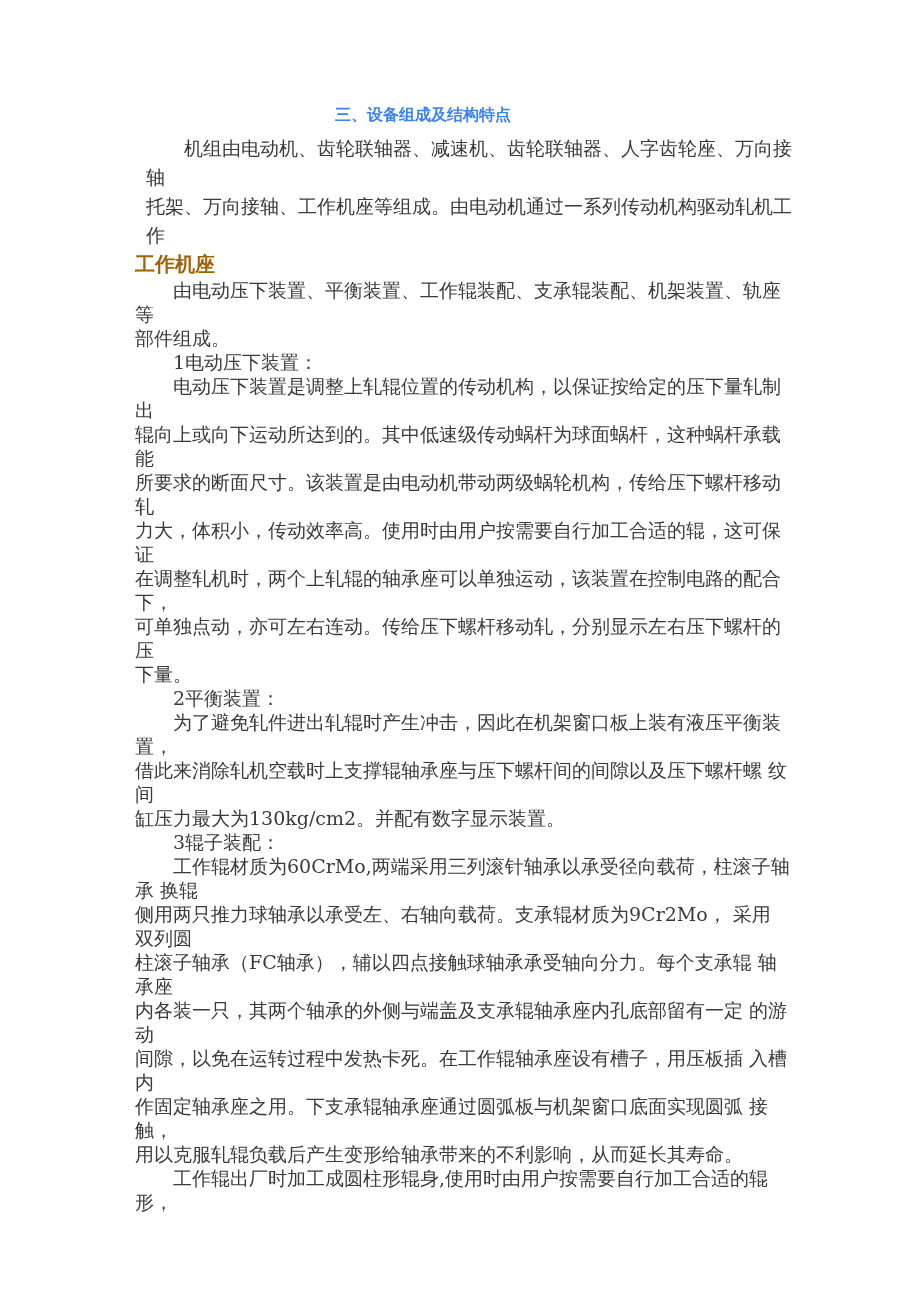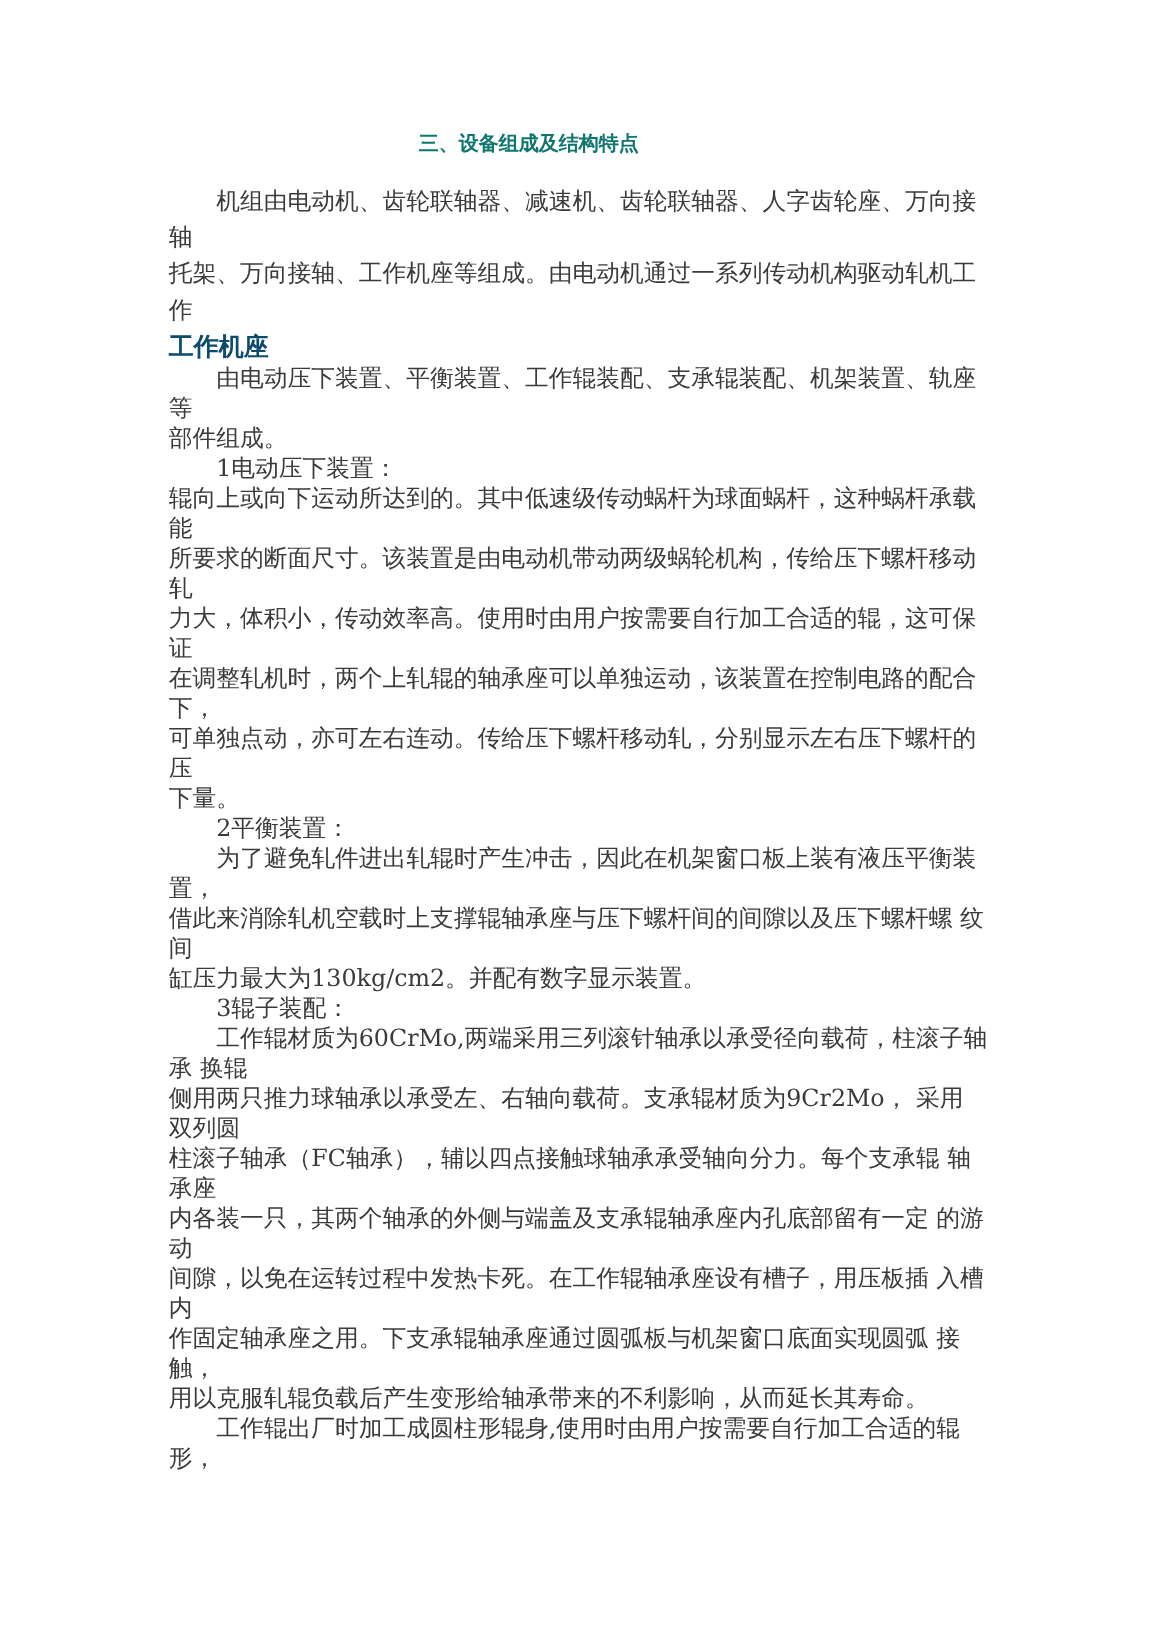--- a/index.html
+++ b/index.html
@@ -18,55 +18,56 @@
   }
   .content {
     position: absolute;
     left: 135px;
     top: 104px;
     width: 660px;
   }
   .doc-title {
     font-size: 16px;
     font-weight: bold;
-    color: #0f766e;
+    color: #3b82f6;
     text-align: center;
     padding-right: 84px;
     line-height: 22px;
-    margin-bottom: 21px;
+    margin-bottom: 8px;
     white-space: pre-wrap;
   }
   .line {
     font-size: 19px;
     line-height: 24px;
     white-space: pre-wrap;
     text-align: left;
   }
-  .para1 { line-height: 29px; }
+  .para1 { line-height: 29px; margin-left: 11px; }
   .heading {
     font-weight: bold;
     font-size: 20px;
     line-height: 28px;
-    color: #0c4a6e;
+    color: #a16207;
   }
   .indent { text-indent: 38px; }
 </style>
 </head>
 <body>
 
 <div class="page">
   <div class="content">
     <div class="doc-title">三、设备组成及结构特点</div>
     <div>
         <div class="line indent para1">机组由电动机、齿轮联轴器、减速机、齿轮联轴器、人字齿轮座、万向接轴</div>
         <div class="line para1">托架、万向接轴、工作机座等组成。由电动机通过一系列传动机构驱动轧机工作</div>
         <div class="line heading">工作机座</div>
         <div class="line indent">由电动压下装置、平衡装置、工作辊装配、支承辊装配、机架装置、轨座等</div>
         <div class="line">部件组成。</div>
         <div class="line indent">1电动压下装置：</div>
+        <div class="line indent">电动压下装置是调整上轧辊位置的传动机构，以保证按给定的压下量轧制出</div>
         <div class="line">辊向上或向下运动所达到的。其中低速级传动蜗杆为球面蜗杆，这种蜗杆承载能</div>
         <div class="line">所要求的断面尺寸。该装置是由电动机带动两级蜗轮机构，传给压下螺杆移动轧</div>
         <div class="line">力大，体积小，传动效率高。使用时由用户按需要自行加工合适的辊，这可保证</div>
         <div class="line">在调整轧机时，两个上轧辊的轴承座可以单独运动，该装置在控制电路的配合下，</div>
         <div class="line">可单独点动，亦可左右连动。传给压下螺杆移动轧，分别显示左右压下螺杆的压</div>
         <div class="line">下量。</div>
         <div class="line indent">2平衡装置：</div>
         <div class="line indent">为了避免轧件进出轧辊时产生冲击，因此在机架窗口板上装有液压平衡装 置，</div>
         <div class="line">借此来消除轧机空载时上支撑辊轴承座与压下螺杆间的间隙以及压下螺杆螺 纹间</div>
         <div class="line">缸压力最大为130kg/cm2。并配有数字显示装置。</div>

